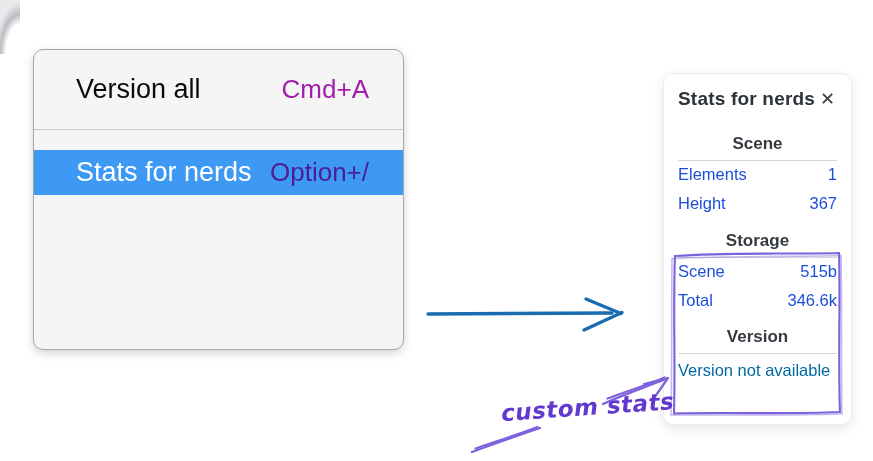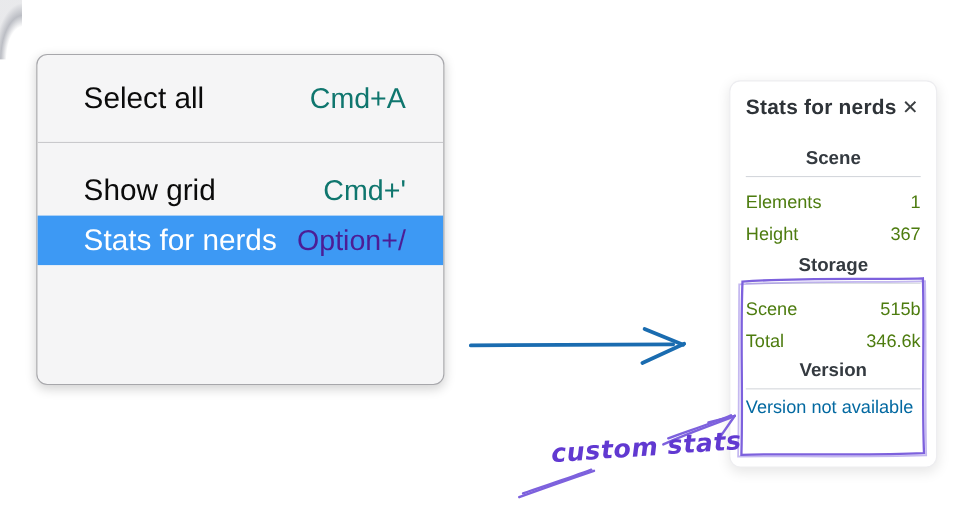--- a/index.html
+++ b/index.html
@@ -26,21 +26,21 @@
     border-radius:10px;
     box-shadow:0 3px 10px rgba(0,0,0,0.18);
     overflow:hidden;
     padding-top:17px;
   }
   .menu-item {
     display:flex; align-items:center; justify-content:space-between;
     height:44px; padding:0 34px 0 42px;
     font-size:27px; color:#0b0b0b; cursor:default;
   }
-  .menu-item .shortcut { color:#0f766e; font-size:26px; }
+  .menu-item .shortcut { color:#a21caf; font-size:26px; }
   .menu-divider { border:none; border-top:1px solid #c9c9cc; margin-top:18px; }
   .menu-gap { height:20px; }
   .menu-item.tall { height:46px; }
   .menu-item.selected {
     height:45px; background:#3d99f4; color:#ffffff;
   }
   .menu-item.selected .shortcut { color:#4c1d95; }
 
   
   .stats-panel {
@@ -60,22 +60,22 @@
     font-family:"DejaVu Sans",sans-serif;
   }
   .section-title {
     text-align:center; font-weight:bold; font-size:17px; color:#343a40;
   }
   .s-scene   { margin-top:24px; }
   .s-storage { margin-top:8px; }
   .s-version { margin-top:7px; }
   .panel-hr { border:none; border-top:1px solid #d4d7dc; margin-top:6px; }
   .stat-row {
-    display:flex; justify-content:space-between; align-items:flex-end;
-    height:29px; font-size:16.5px; color:#4d7c0f;
+    display:flex; justify-content:space-between; align-items:flex-start;
+    height:29px; font-size:16.5px; color:#1d4ed8;
   }
   .rows { margin-top:4px; }
   .panel-note { margin-top:7px; font-size:16.5px; color:#0369a1; white-space:nowrap; }
 
   
   .draw-layer { position:absolute; left:0; top:0; width:873px; height:461px; pointer-events:none; }
   .annotation-text {
     position:absolute; left:501px; top:395px; width:150px;
     font-size:23px; font-weight:bold; font-style:italic;
     letter-spacing:.5px; color:#6139d1;
@@ -86,29 +86,25 @@
 </style>
 </head>
 <body>
 
 <div class="canvas">
 
   <div class="corner-shade"></div>
 
   <div class="context-menu">
     <div class="menu-item">
-      <span class="label">Select all</span>
+      <span class="label">Version all</span>
       <span class="shortcut">Cmd+A</span>
     </div>
     <hr class="menu-divider">
     <div class="menu-gap"></div>
-    <div class="menu-item tall">
-      <span class="label">Show grid</span>
-      <span class="shortcut">Cmd+'</span>
-    </div>
     <div class="menu-item selected">
       <span class="label">Stats for nerds</span>
       <span class="shortcut">Option+/</span>
     </div>
   </div>
 
   <div class="stats-panel">
     <div class="panel-header">
       <span class="panel-title">Stats for nerds</span>
       <button class="panel-close">✕</button>

